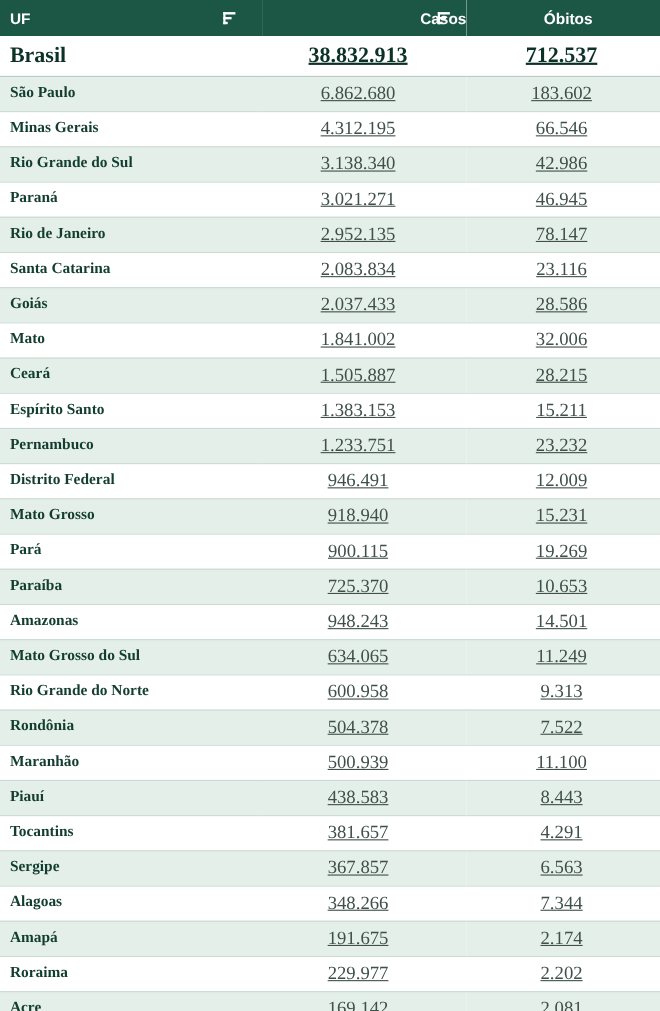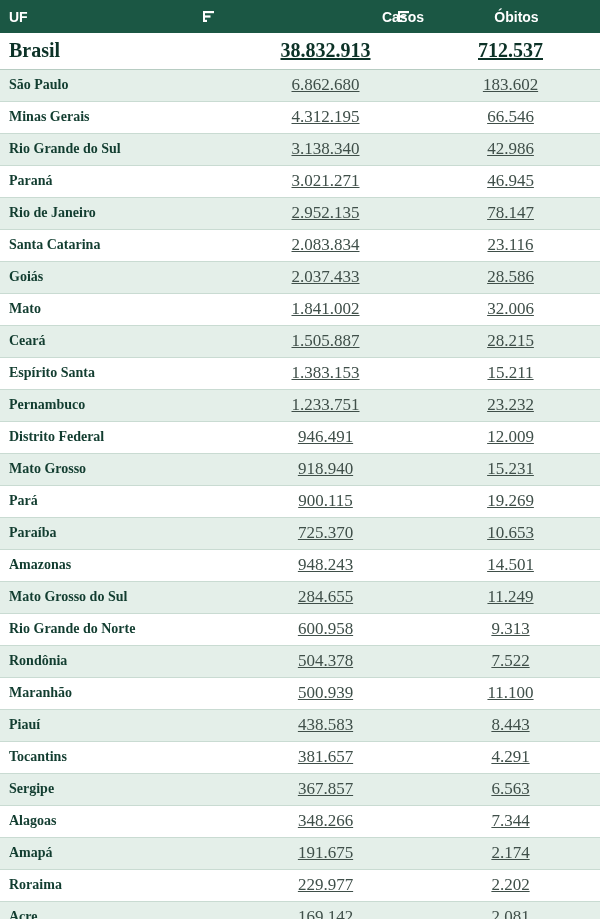--- a/index.html
+++ b/index.html
@@ -186,21 +186,21 @@
         <td class="uf-cell">Mato</td>
         <td class="num-cell">1.841.002</td>
         <td class="num-cell">32.006</td>
       </tr>
       <tr class="row-odd">
         <td class="uf-cell">Ceará</td>
         <td class="num-cell">1.505.887</td>
         <td class="num-cell">28.215</td>
       </tr>
       <tr class="row-even">
-        <td class="uf-cell">Espírito Santa</td>
+        <td class="uf-cell">Espírito Santo</td>
         <td class="num-cell">1.383.153</td>
         <td class="num-cell">15.211</td>
       </tr>
       <tr class="row-odd">
         <td class="uf-cell">Pernambuco</td>
         <td class="num-cell">1.233.751</td>
         <td class="num-cell">23.232</td>
       </tr>
       <tr class="row-even">
         <td class="uf-cell">Distrito Federal</td>
@@ -222,21 +222,21 @@
         <td class="num-cell">725.370</td>
         <td class="num-cell">10.653</td>
       </tr>
       <tr class="row-even">
         <td class="uf-cell">Amazonas</td>
         <td class="num-cell">948.243</td>
         <td class="num-cell">14.501</td>
       </tr>
       <tr class="row-odd">
         <td class="uf-cell">Mato Grosso do Sul</td>
-        <td class="num-cell">284.655</td>
+        <td class="num-cell">634.065</td>
         <td class="num-cell">11.249</td>
       </tr>
       <tr class="row-even">
         <td class="uf-cell">Rio Grande do Norte</td>
         <td class="num-cell">600.958</td>
         <td class="num-cell">9.313</td>
       </tr>
       <tr class="row-odd">
         <td class="uf-cell">Rondônia</td>
         <td class="num-cell">504.378</td>

